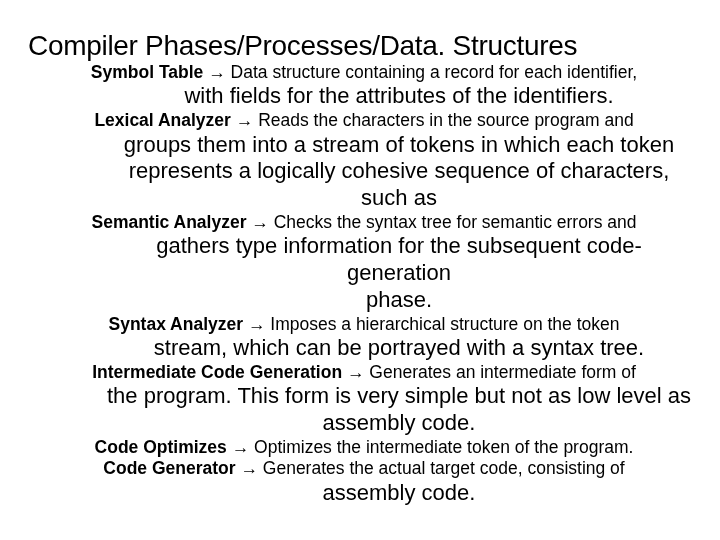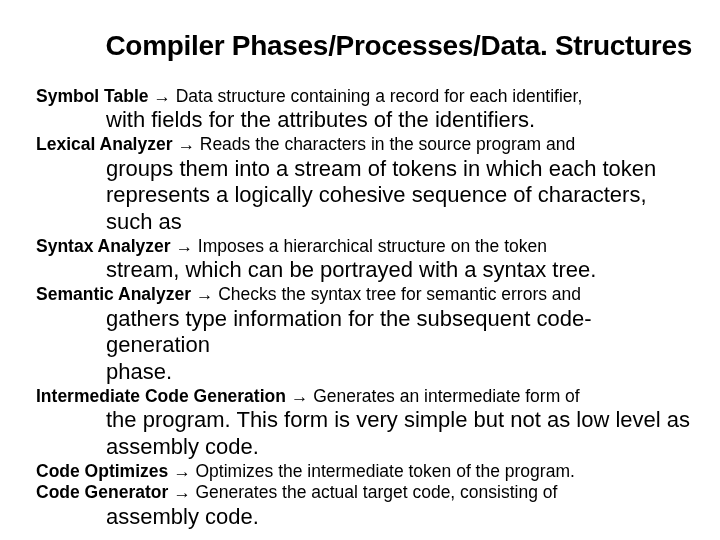--- a/index.html
+++ b/index.html
@@ -10,27 +10,27 @@
     body {
       width: 720px;
       height: 540px;
       background: #ffffff;
       font-family: Arial, Helvetica, sans-serif;
       padding: 30px 28px 20px 28px;
       color: #000000;
     }
     .title {
       font-size: 28px;
-      font-weight: bold;
-      text-align: right;
-      margin-bottom: 24px;
+      font-weight: normal;
+      text-align: left;
       letter-spacing: -0.3px;
     }
     .items {
       padding-left: 8px;
+      text-align: center;
     }
     .item {
       font-size: 17.5px;
       line-height: 1.22;
       margin-bottom: 0;
     }
     .term {
       font-weight: bold;
     }
     .arrow {
@@ -60,30 +60,30 @@
   </div>
 
   <div class="item">
     <span class="term">Lexical Analyzer</span>
     <span class="arrow">→</span><span class="def"> Reads the characters in the source program and</span>
     <span class="cont">groups them into a stream of tokens in which each token</span>
     <span class="cont">represents a logically cohesive sequence of characters, such as</span>
   </div>
 
   <div class="item">
-    <span class="term">Syntax Analyzer</span>
-    <span class="arrow">→</span><span class="def"> Imposes a hierarchical structure on the token</span>
-    <span class="cont">stream, which can be portrayed with a syntax tree.</span>
-  </div>
-
-  <div class="item">
     <span class="term">Semantic Analyzer</span>
     <span class="arrow">→</span><span class="def"> Checks the syntax tree for semantic errors and</span>
     <span class="cont">gathers type information for the subsequent code-generation</span>
     <span class="cont">phase.</span>
+  </div>
+
+  <div class="item">
+    <span class="term">Syntax Analyzer</span>
+    <span class="arrow">→</span><span class="def"> Imposes a hierarchical structure on the token</span>
+    <span class="cont">stream, which can be portrayed with a syntax tree.</span>
   </div>
 
   <div class="item">
     <span class="term">Intermediate Code Generation</span>
     <span class="arrow">→</span><span class="def"> Generates an intermediate form of</span>
     <span class="cont">the program.  This form is very simple but not as low level as</span>
     <span class="cont">assembly code.</span>
   </div>
 
   <div class="item">

